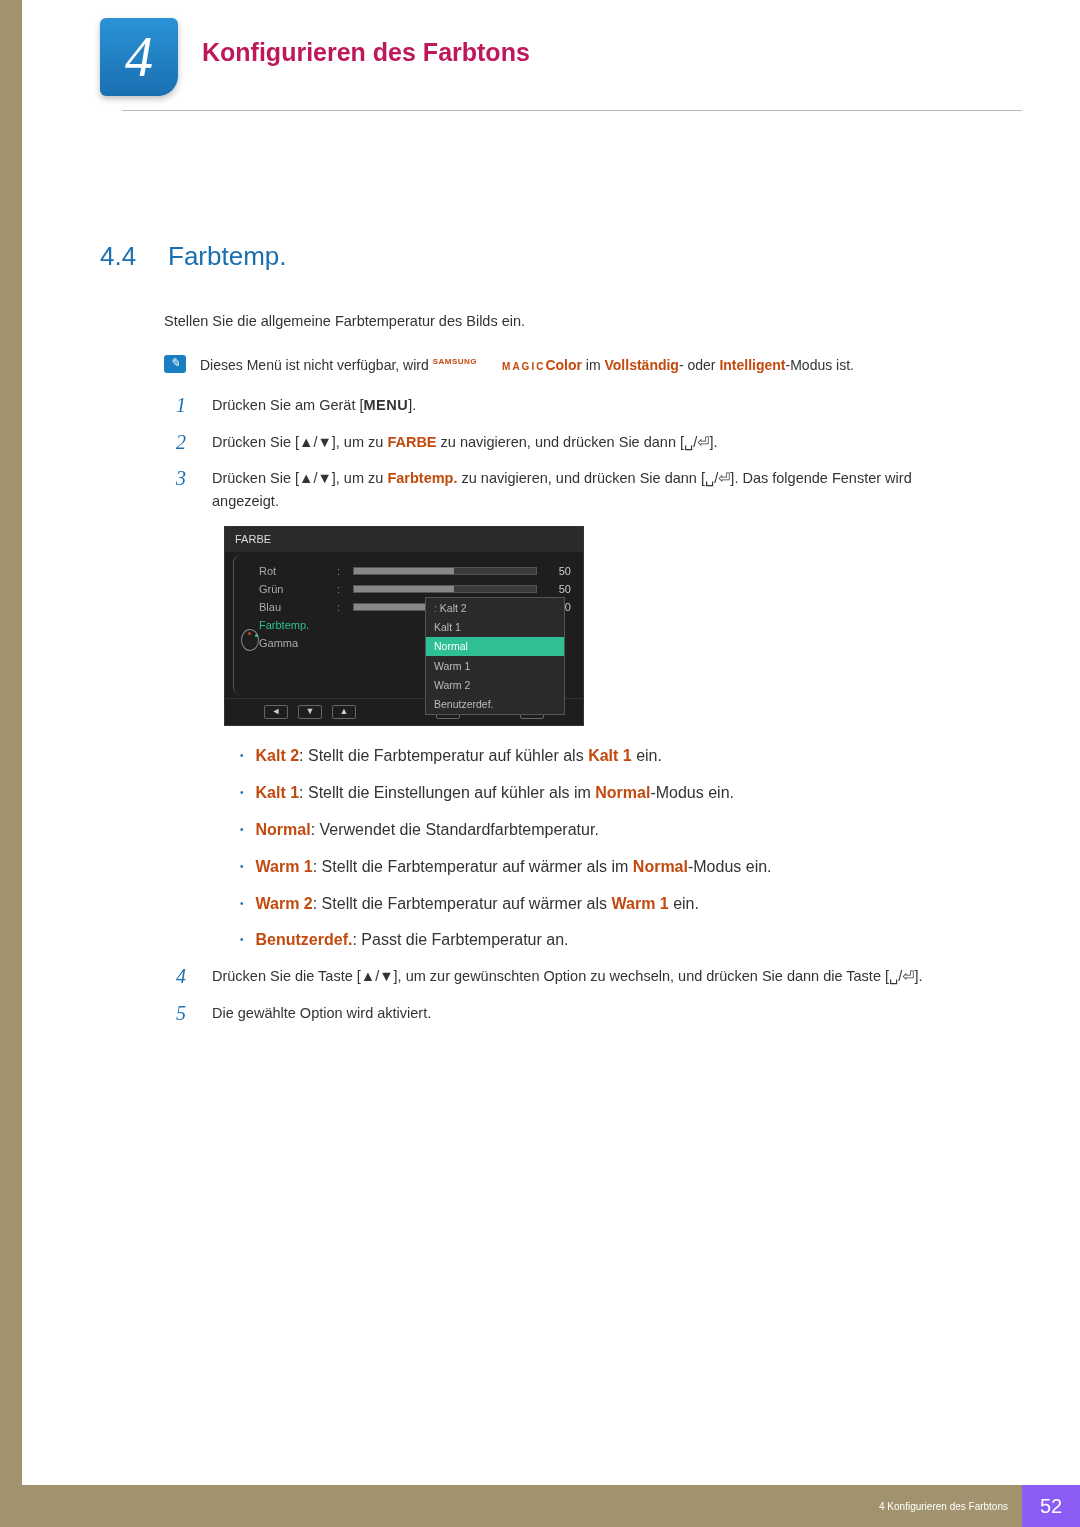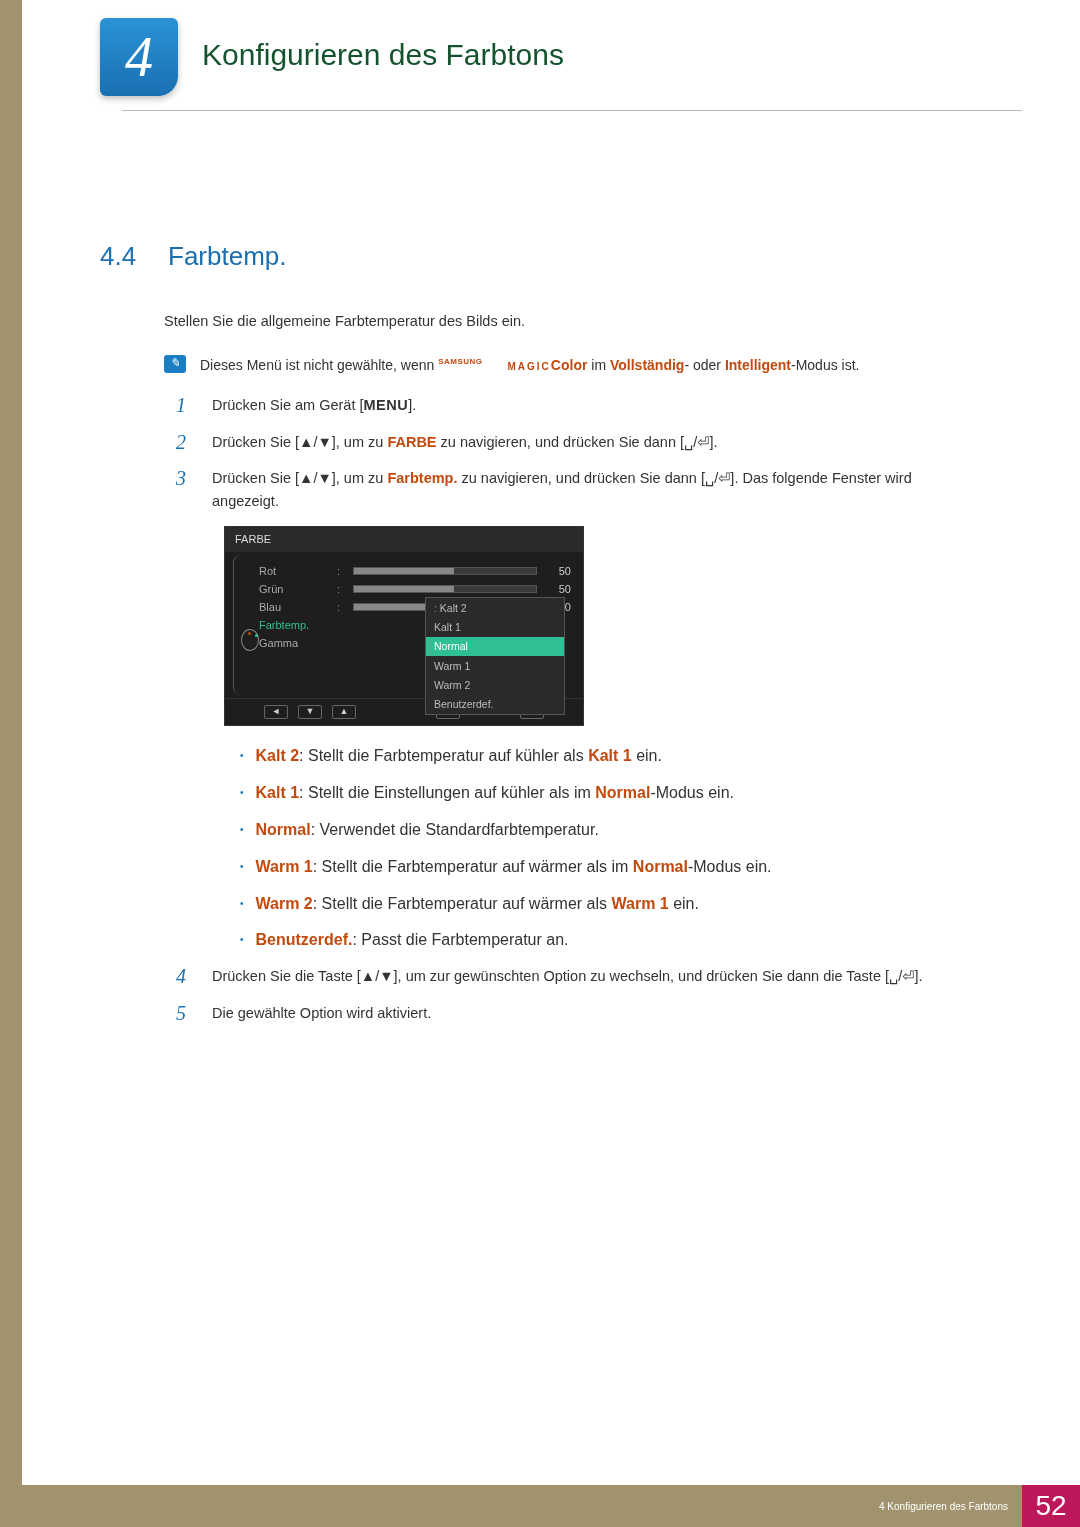--- a/index.html
+++ b/index.html
@@ -31,23 +31,23 @@
     box-shadow: 0 3px 6px rgba(0,0,0,.25);
     display: flex; align-items: center; justify-content: center;
   }
   .chapter-tab span {
     color: #fff; font-size: 56px; font-weight: 300; font-style: italic;
     font-family: Georgia, 'Times New Roman', serif;
   }
   .chapter-title {
     position: absolute;
     left: 180px; top: 38px;
-    font-size: 30px;
-    color: #14532d;
-    font-weight: 400;
+    font-size: 25px;
+    color: #be185d;
+    font-weight: 700;
   }
   .header-rule {
     position: absolute;
     left: 100px; top: 110px;
     width: 900px;
     border-top: 1px solid #bbb;
   }
   .content {
     position: absolute;
     left: 100px; top: 188px;
@@ -127,21 +127,21 @@
   .bullets li { list-style: none; display: flex; gap: 12px; margin-bottom: 12px; font-size: 16px; }
   .bullets li::before { content: "•"; color: #1a6fb1; font-size: 10px; margin-top: 4px; }
   .footer {
     position: absolute; left: 22px; right: 0; bottom: 0;
     height: 42px; background: #a2936f;
     display: flex; align-items: center; justify-content: flex-end;
     padding-right: 0;
   }
   .footer-text { color: #fff; font-size: 10px; margin-right: 0; }
   .footer-page {
-    background: #be185d; color: #fff; font-size: 28px;
+    background: #8b5cf6; color: #fff; font-size: 20px;
     width: 58px; height: 42px; display: flex; align-items: center; justify-content: center;
     margin-left: 14px;
   }
 </style>
 </head>
 <body>
 
 <div class="sidebar-stripe"></div>
 
 <div class="header-area">
@@ -156,21 +156,21 @@
   <div>
     <span class="sec-num">4.4</span>
     <span class="sec-title">Farbtemp.</span>
   </div>
 
   <div class="intro">Stellen Sie die allgemeine Farbtemperatur des Bilds ein.</div>
 
   <div class="note-row">
     <div class="note-icon">✎</div>
     <div class="note-text">
-      <span>Dieses Menü ist nicht gewählte, wenn </span><span class="magic-top">SAMSUNG</span><span class="magic-bot">MAGIC</span><span class="orange">Color</span><span> im </span><span class="orange">Vollständig</span><span>- oder </span><span class="orange">Intelligent</span><span>-Modus ist.</span>
+      <span>Dieses Menü ist nicht verfügbar, wird </span><span class="magic-top">SAMSUNG</span><span class="magic-bot">MAGIC</span><span class="orange">Color</span><span> im </span><span class="orange">Vollständig</span><span>- oder </span><span class="orange">Intelligent</span><span>-Modus ist.</span>
     </div>
   </div>
 
 
   <div class="steps">
     <div class="step">
       <div class="step-num">1</div>
       <div class="step-body">
         <span>Drücken Sie am Gerät [</span><span class="menu-label">MENU</span><span>].</span>
       </div>

